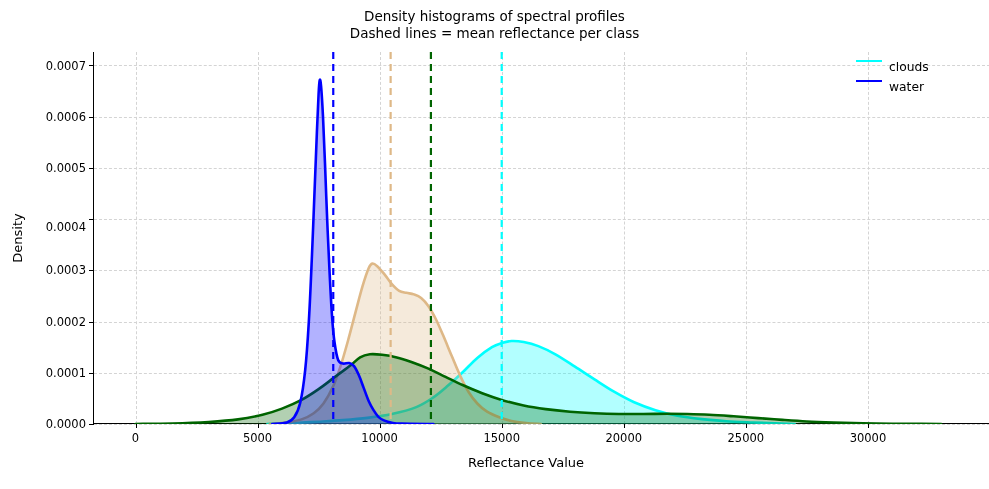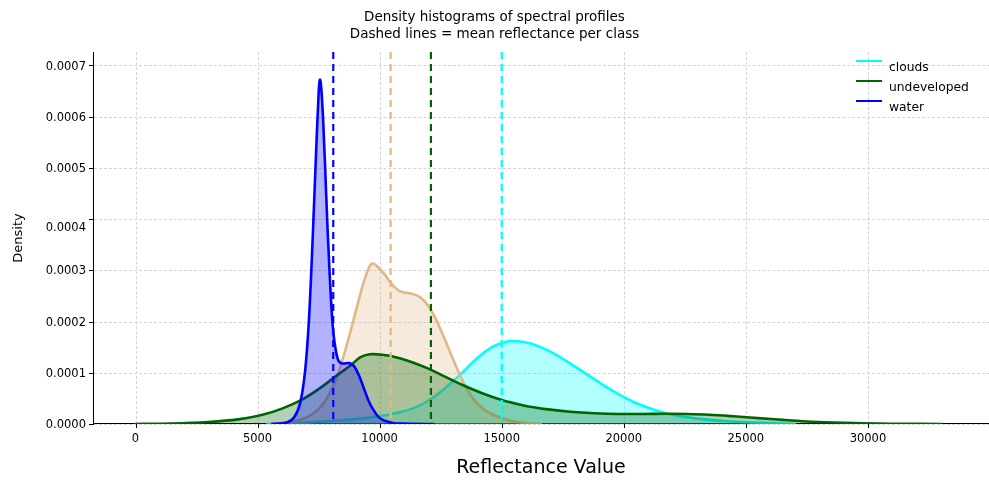--- a/index.html
+++ b/index.html
@@ -41,22 +41,22 @@
   }
   .xtick{position:absolute;top:100%;height:5px;width:0;border-left:1.1px solid #000;}
   .xtick-label{
     position:absolute;top:calc(100% + 8px);
     transform:translateX(-50%);white-space:nowrap;
     font-size:11.5px;color:#000;
   }
 
   
   #xlabel{
-    position:absolute;left:93px;top:455px;width:896px;
-    text-align:center;font-size:19px;color:#000;
+    position:absolute;left:78px;top:455px;width:896px;
+    text-align:center;font-size:13px;color:#000;
   }
   #ylabel{
     position:absolute;left:0px;top:238px;
     transform:translate(-50%,-50%) rotate(-90deg);
     transform-origin:center center;
     font-size:13px;color:#000;white-space:nowrap;
     width:200px;text-align:center;margin-left:17px;
   }
 
   
@@ -153,22 +153,18 @@
 
   <div id="xlabel">Reflectance Value</div>
   <div id="ylabel">Density</div>
 
   <div id="legend">
       <div class="legend-row">
         <span class="legend-swatch" style="border-top-color: rgb(0, 255, 255);"></span>
         <span class="legend-text">clouds</span>
       </div>
       <div class="legend-row">
-        <span class="legend-swatch" style="border-top-color: rgb(0, 100, 0);"></span>
-        <span class="legend-text">undeveloped</span>
-      </div>
-      <div class="legend-row">
         <span class="legend-swatch" style="border-top-color: rgb(0, 0, 255);"></span>
         <span class="legend-text">water</span>
       </div>
     </div>
 
 </div>
 
 </body></html>

